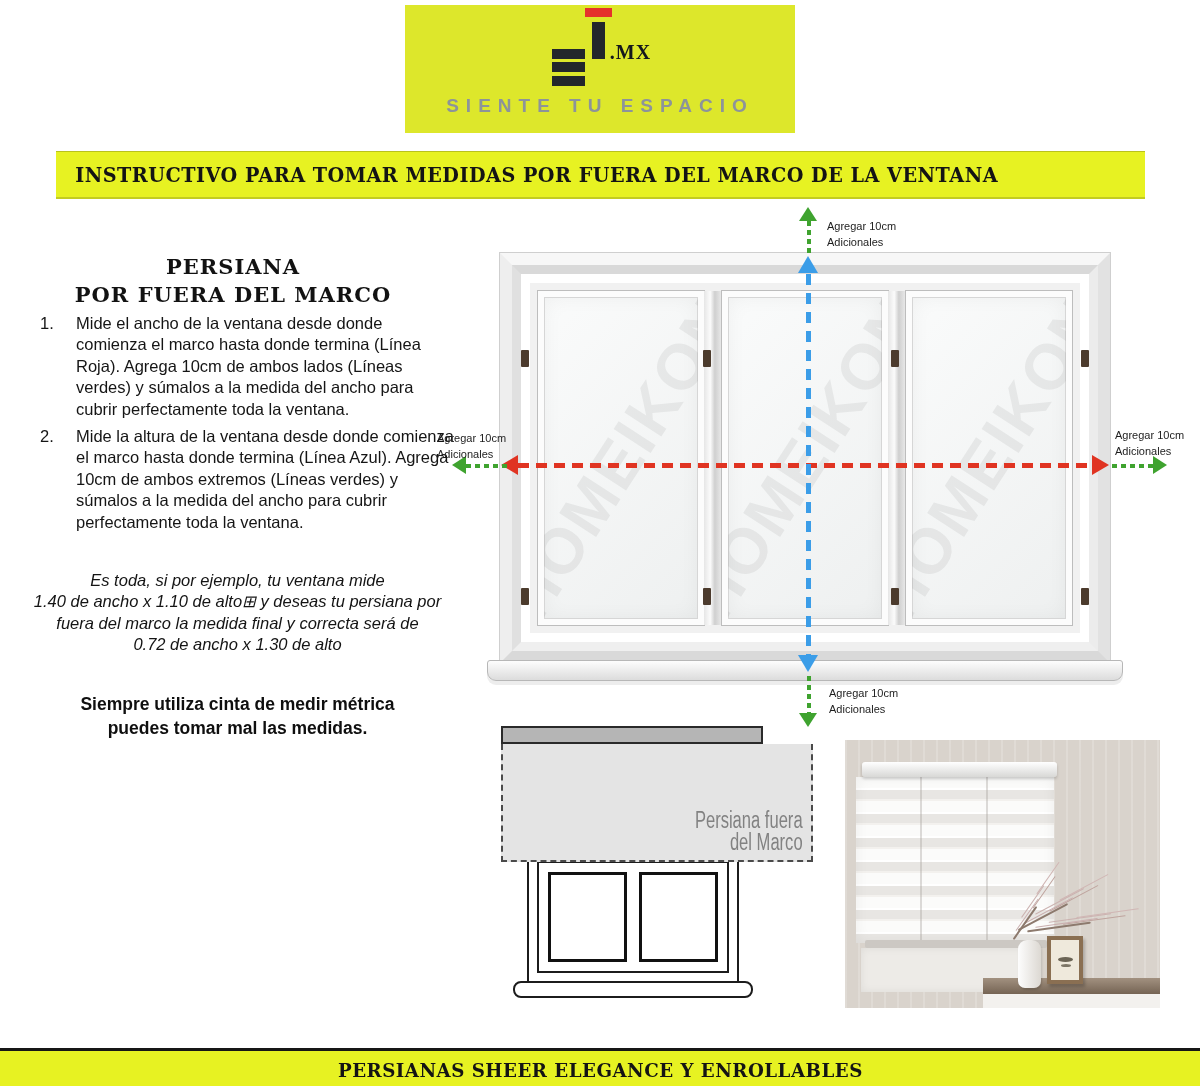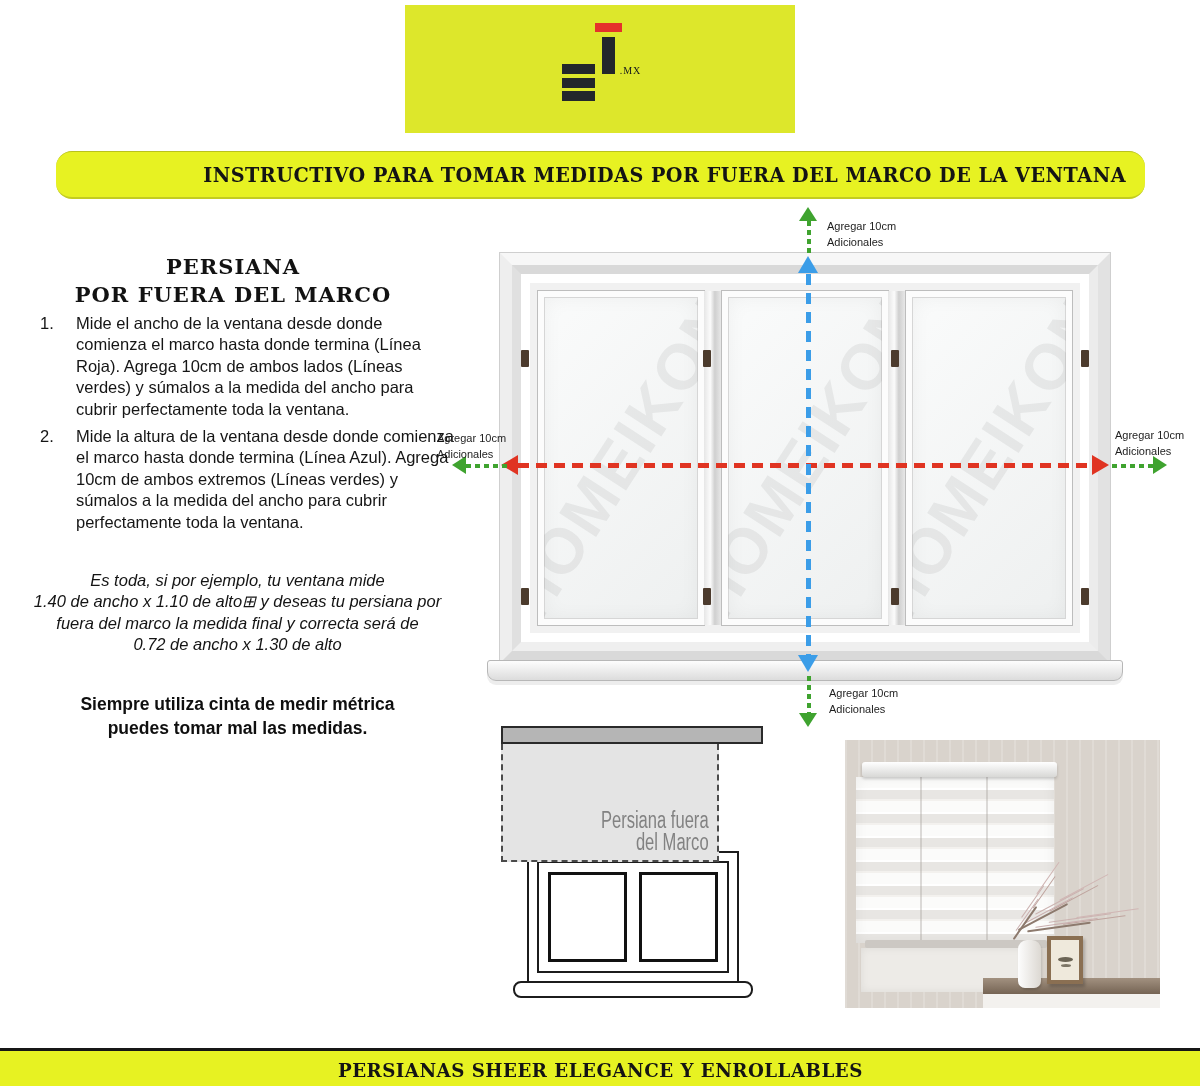--- a/index.html
+++ b/index.html
@@ -11,28 +11,28 @@
             display:flex;flex-direction:column;align-items:center;justify-content:center;}
   .brand-row{display:flex;align-items:baseline;font-weight:bold;font-size:52px;
              letter-spacing:1px;color:#23272b;line-height:1;}
   .brand-txt{font-family:"Liberation Sans",sans-serif;}
   .glyph-e{display:inline-flex;flex-direction:column;justify-content:space-between;
            width:33px;height:37px;margin:0 3px;vertical-align:baseline;}
   .glyph-e i{display:block;height:10px;background:#23272b;}
   .glyph-i{display:inline-block;position:relative;width:13px;height:37px;background:#23272b;
            margin:0 4px;vertical-align:baseline;}
   .glyph-i i{position:absolute;left:-7px;top:-14px;width:27px;height:9px;background:#e5322b;}
-  .brand-mx{font-size:10px;font-weight:normal;font-family:"Liberation Serif",serif;
+  .brand-mx{font-size:20px;font-weight:bold;font-family:"Liberation Serif",serif;
             margin-left:1px;color:#15181c;}
   .tagline{margin-top:9px;font-size:19px;letter-spacing:7px;color:#8d9499;font-weight:bold;}
 
   
   .top-banner{position:absolute;left:56px;top:151px;width:1089px;height:45px;background:#e7f222;
-              display:flex;align-items:center;justify-content:flex-end;
-              border-top:1px solid #b9c21d;border-bottom:2px solid #c3cc20;border-radius:16px;}
+              display:flex;align-items:center;justify-content:flex-start;
+              border-top:1px solid #b9c21d;border-bottom:2px solid #c3cc20;}
   .banner-text{font-family:"DejaVu Serif","Liberation Serif",serif;font-weight:bold;
                font-size:20px;letter-spacing:.5px;color:#141414;transform:scaleX(.96);}
   .bottom-banner{position:absolute;left:0;top:1048px;width:1200px;height:38px;background:#e7f222;
                  border-top:3px solid #161616;display:flex;align-items:center;justify-content:center;}
   .bottom-banner .banner-text{font-size:19px;}
 
   
   .lp-heading{position:absolute;left:58px;top:245px;width:350px;text-align:center;
               font-family:"DejaVu Serif","Liberation Serif",serif;font-weight:bold;
               font-size:21px;line-height:1.35;letter-spacing:1px;color:#121212;margin-top:8px;}
@@ -95,21 +95,21 @@
 
   
   .sk-win{position:absolute;left:527px;top:851px;width:212px;height:132px;border:2.5px solid #1c1c1c;
           background:#ffffff;box-sizing:border-box;}
   .sk-win-inner{position:absolute;inset:8px;border:2px solid #1c1c1c;display:flex;padding:9px;gap:12px;box-sizing:border-box;}
   .sk-pane{flex:1;border:3px solid #111;background:#fff;}
   .sk-sill{position:absolute;left:513px;top:981px;width:240px;height:17px;border:2px solid #1c1c1c;
            border-radius:8px;background:#fff;box-sizing:border-box;}
   .sk-blind-head{position:absolute;left:501px;top:726px;width:262px;height:18px;background:#b5b5b5;
                  border:2px solid #2a2a2a;box-sizing:border-box;}
-  .sk-blind-body{position:absolute;left:501px;top:744px;width:218px;height:118px;background:#e4e4e4;
+  .sk-blind-body{position:absolute;left:501px;top:744px;width:312px;height:118px;background:#e4e4e4;
                  border-left:2px dashed #4a4a4a;border-right:2px dashed #4a4a4a;border-bottom:2px dashed #4a4a4a;
                  box-sizing:border-box;padding-left:28px;}
   .sk-label{position:absolute;right:8px;bottom:6px;text-align:right;color:#828282;
             font-size:23px;line-height:.98;transform:scaleX(.72);transform-origin:right bottom;
             font-family:"Liberation Sans",sans-serif;}
 
   
   .photo{position:absolute;left:845px;top:740px;width:315px;height:268px;background:#d9d3cc;overflow:hidden;}
   .photo .wallpaper{position:absolute;inset:0;
        background:repeating-linear-gradient(90deg,rgba(255,255,255,.18) 0 2px,transparent 2px 13px);}
@@ -145,20 +145,21 @@
         <span class="glyph-e">
           <i></i>
           <i></i>
           <i></i>
         </span>
         <span class="glyph-i">
           <i></i>
         </span>
         <span class="brand-mx">.MX</span>
     </div>
+    <div class="tagline">SIENTE TU ESPACIO</div>
   </div>
 
   <div class="top-banner">
     <span class="banner-text">INSTRUCTIVO PARA TOMAR MEDIDAS POR FUERA DEL MARCO DE LA VENTANA</span>
   </div>
 
   <div class="lp-heading">
     <div>PERSIANA</div>
     <div>POR FUERA DEL MARCO</div>
   </div>

